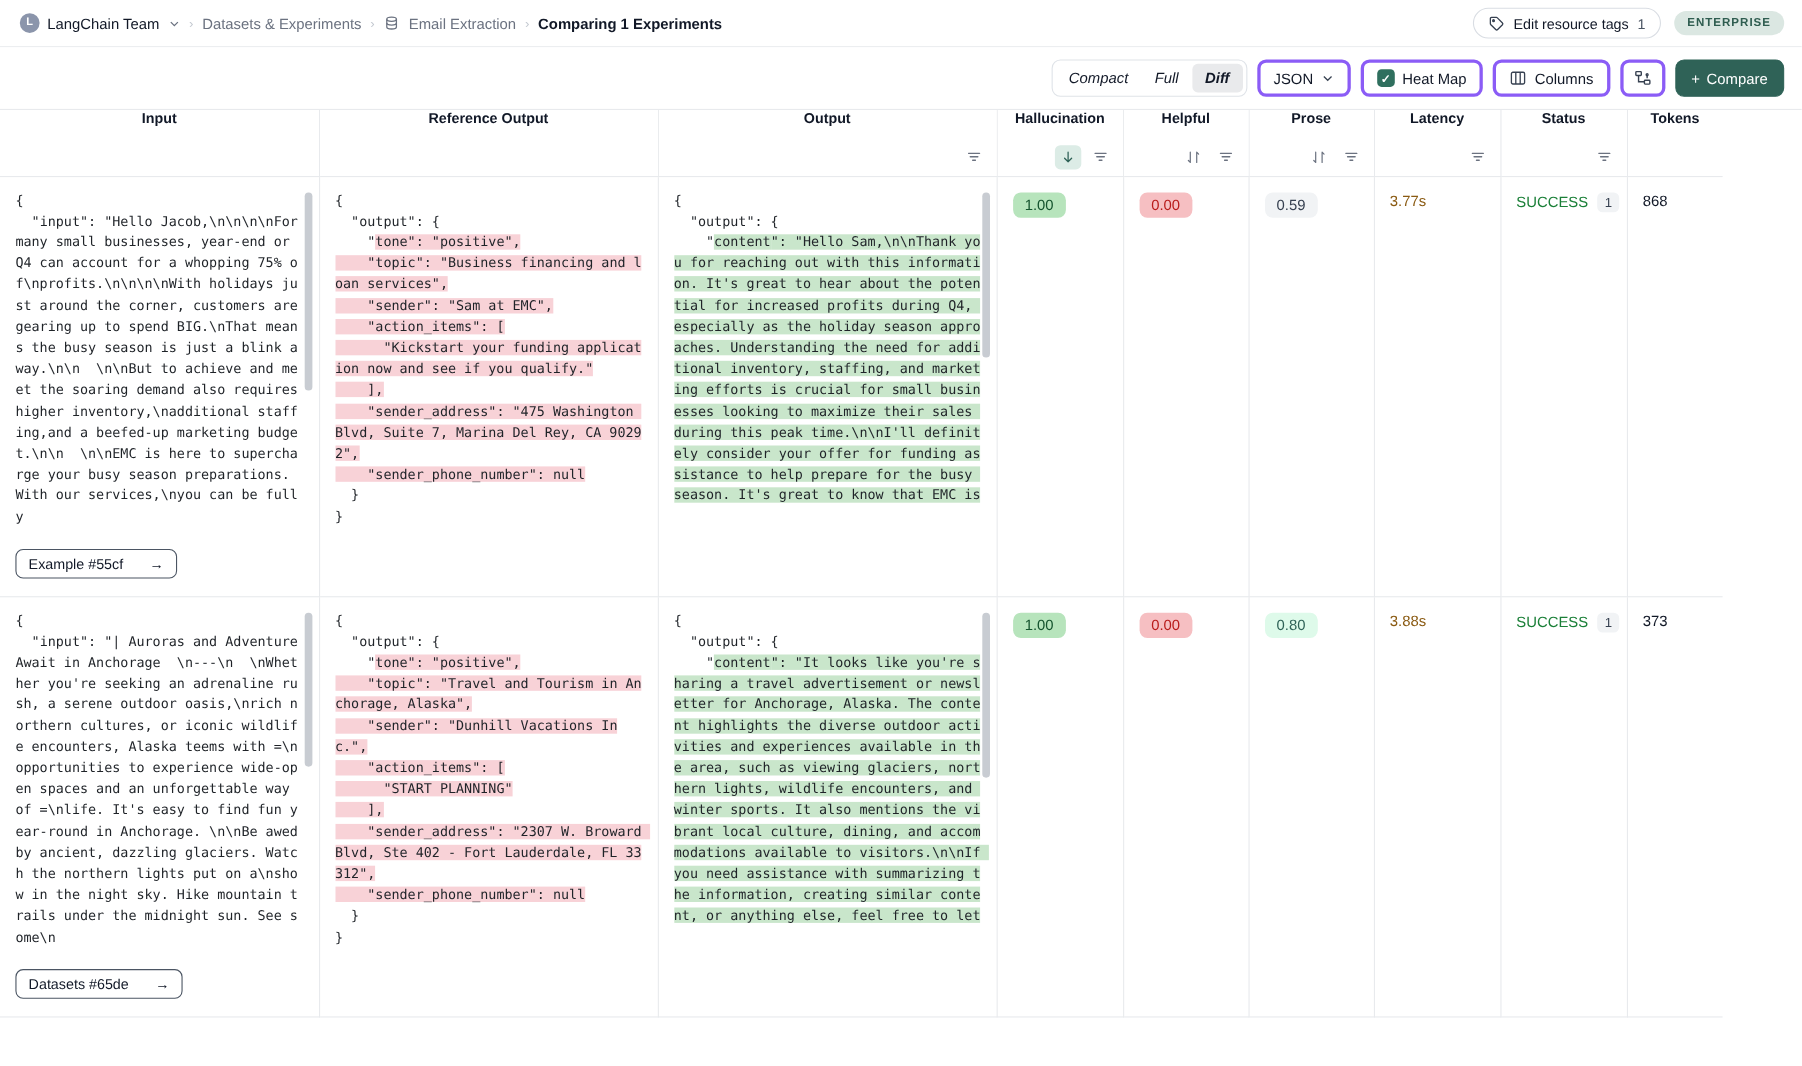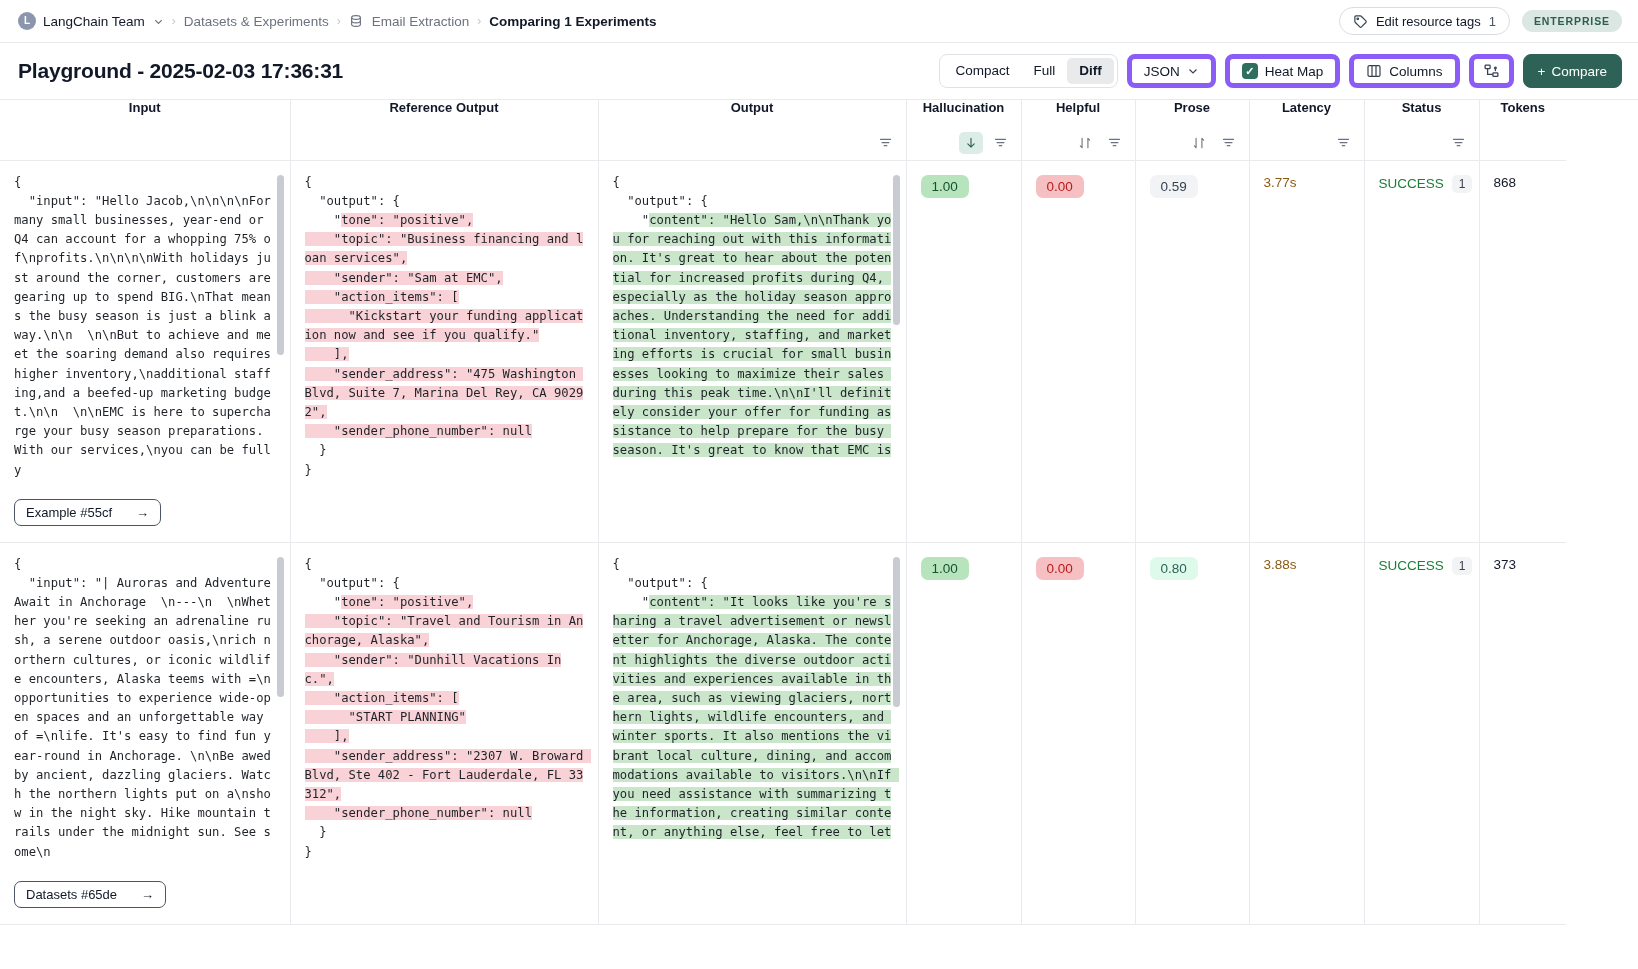--- a/index.html
+++ b/index.html
@@ -55,31 +55,31 @@
     display:flex; align-items:center;
     padding: 0 16px 0 18px;
     border-bottom: 1px solid #e8eaed;
     background:#fff;
   }
   .page-title { font-size: 21px; font-weight: 700; color:#111827; letter-spacing:-0.2px; }
   .tools { display:flex; align-items:center; gap: 9px; }
   .seg {
     display:flex; align-items:center;
     border:1px solid #dfe3e8; border-radius: 8px;
-    height: 34px; padding: 3px; background:#fff;
+    height: 34px; padding: 3px; background:#fff;font-style:italic;
   }
   .seg .opt {
     font-size: 13.5px; color:#111827; padding: 0 12px;
     height: 26px; line-height: 26px; border-radius: 5px; cursor:pointer;
   }
   .seg .opt.active { background:#e9eaec; font-weight: 600; }
   .btn {
     display:flex; align-items:center; gap:7px;
     height: 34px; padding: 0 12px;
-    border:5px solid #8b5cf6; border-radius: 8px;
+    border:3px solid #8b5cf6; border-radius: 8px;
     background:#fff; font-size: 13.5px; color:#111827; cursor:pointer;
     white-space: nowrap;
   }
   .btn.icononly { padding: 0 9px; }
   .checkbox {
     width: 16px; height:16px; border-radius: 4px;
     background:#2f6f5e; color:#fff;
     display:flex; align-items:center; justify-content:center;
     font-size: 11px; font-weight: 700;
   }
@@ -212,21 +212,20 @@
           <circle cx="7.6" cy="7.6" r="1.25"></circle>
         </svg>
       </span>
       <span>Edit resource tags</span>
       <span class="cnt">1</span>
     </div>
     <span class="ent-badge">ENTERPRISE</span>
   </div>
 
   <div class="titlebar">
-    <div class="page-title">Playground - 2025-02-03 17:36:31</div>
     <div class="spacer"></div>
     <div class="tools">
 
       <div class="seg">
         <span class="opt">Compact</span>
         <span class="opt">Full</span>
         <span class="opt active">Diff</span>
       </div>
 
       <div class="btn">

